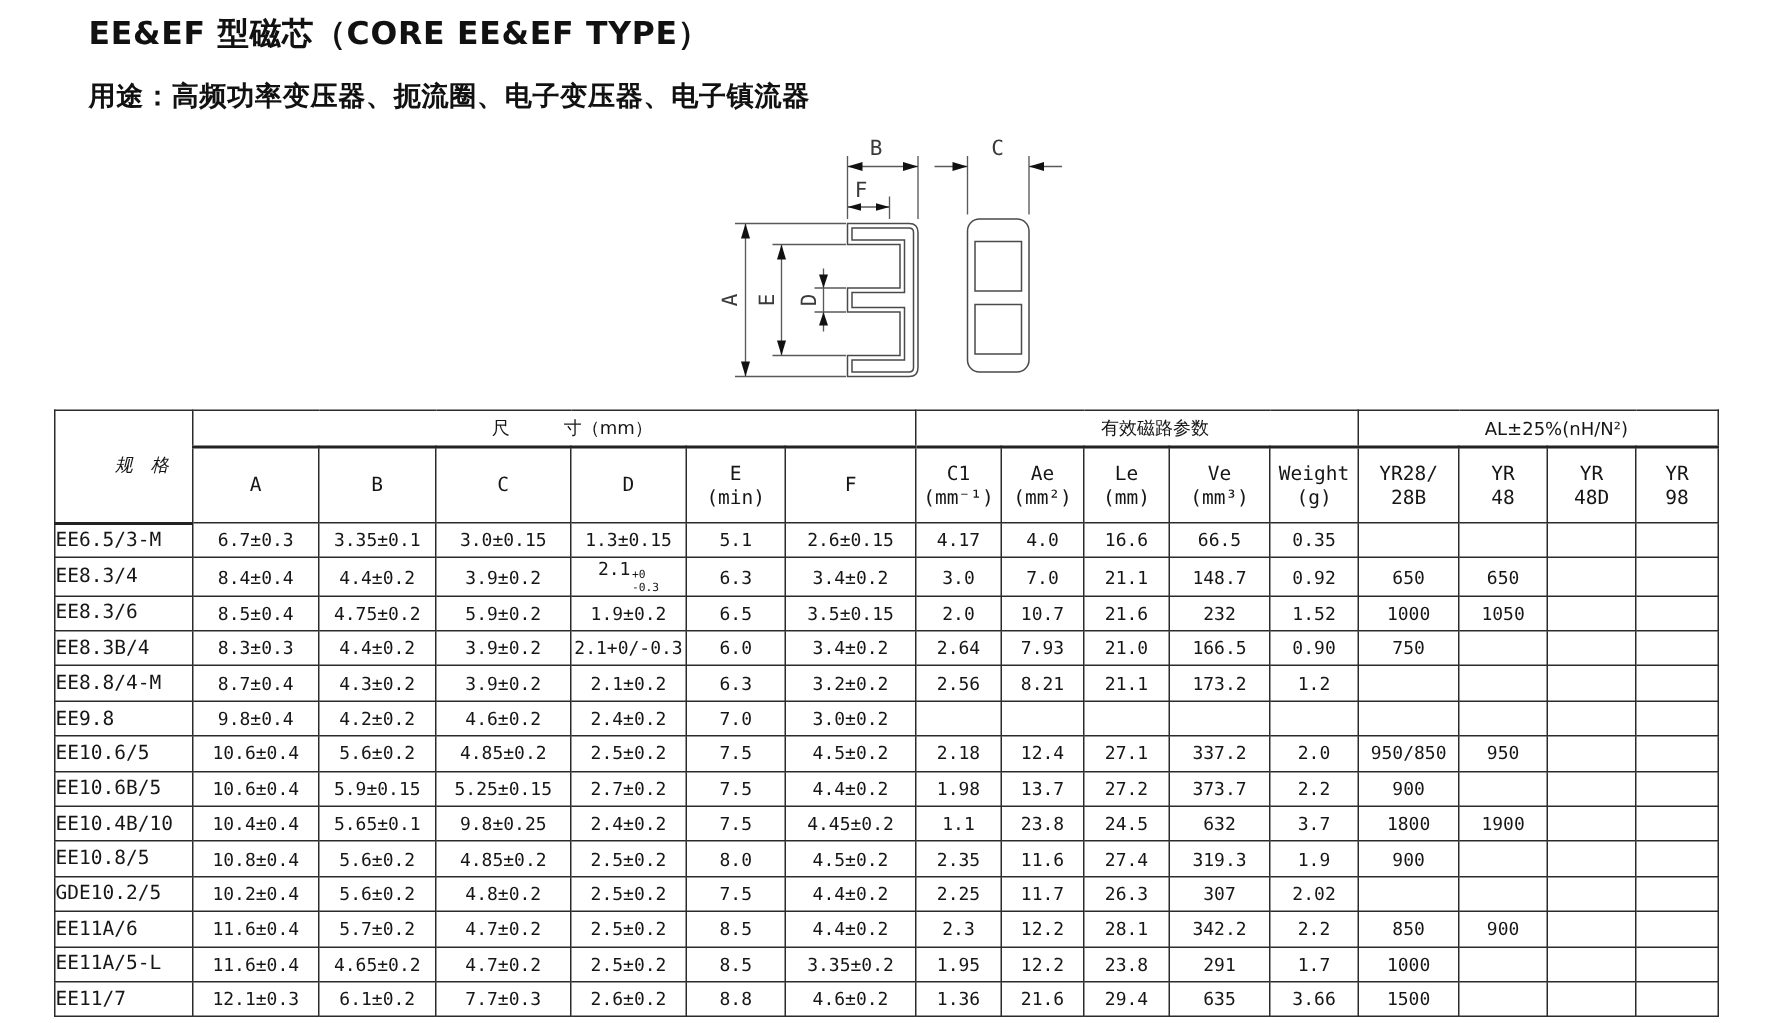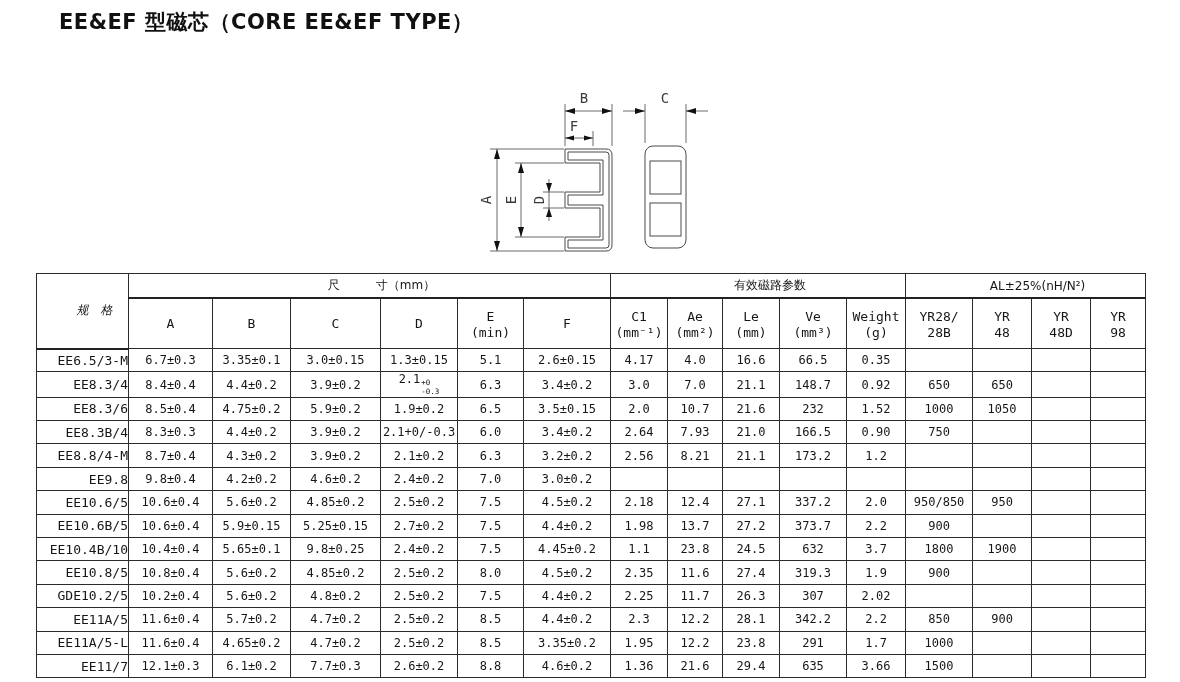--- a/index.html
+++ b/index.html
@@ -15,31 +15,32 @@
              font-family:"DejaVu Sans Mono","Liberation Mono",monospace;color:#161616;}
   table.spec th, table.spec td{border:1px solid #2b2b2b;padding:0;font-weight:normal;overflow:hidden;}
   table.spec{border:1.5px solid #222;}
   tr.group-row th{height:23px;font-size:12px;border-bottom:2.5px solid #222;
                   font-family:"DejaVu Sans","Liberation Sans",sans-serif;padding-left:24px;}
   th.corner{font-size:16px;font-family:"DejaVu Sans","Liberation Sans",sans-serif;font-style:italic;}
   tr.sub-row th{height:49px;font-size:13px;text-align:center;vertical-align:middle;}
   tr.sub-row .l1{font-size:13px;line-height:17px;}
   tr.sub-row .l2{font-size:13px;line-height:15px;}
   tbody tr{height:23.4px;}
-  td.spec-cell{font-size:13px;text-align:right;padding-left:4px;white-space:nowrap;}
+  td.spec-cell{font-size:13px;text-align:left;padding-left:4px;white-space:nowrap;}
   td.val-cell{font-size:12px;text-align:center;white-space:nowrap;}
   .tolwrap{display:inline-flex;flex-direction:column;font-size:7.5px;line-height:1.15;text-align:left;
            vertical-align:-2px;margin-left:1px;}
 </style>
 </head>
 <body>
 
 <div class="page">
 
   <div class="doc-title">EE&amp;EF 型磁芯（CORE EE&amp;EF TYPE）</div>
+  <div class="doc-usage">用途：高频功率变压器、扼流圈、电子变压器、电子镇流器</div>
 
   <svg class="diagram" width="270" height="186" viewBox="0 0 270 186">
 
     <g fill="none" stroke="#4a4a4a" stroke-width="1">
       <path d="M105,63 H146 Q152,63 152,69 V159 Q152,165 146,165 H105 V151 H140 V122 H105 V106 H140 V77 H105 Z"></path>
       <path d="M108,66 H146 Q149,66 149,69 V159 Q149,162 146,162 H108 V154 H143 V119 H108 V109 H143 V74 H108 Z"></path>
     </g>
 
     <g fill="none" stroke="#4a4a4a" stroke-width="1">
       <rect x="185" y="60" width="41" height="102" rx="8"></rect>
@@ -368,21 +369,21 @@
           <td class="val-cell">11.7</td>
           <td class="val-cell">26.3</td>
           <td class="val-cell">307</td>
           <td class="val-cell">2.02</td>
           <td class="val-cell"></td>
           <td class="val-cell"></td>
           <td class="val-cell"></td>
           <td class="val-cell"></td>
         </tr>
         <tr>
-          <td class="spec-cell">EE11A/5</td>
+          <td class="spec-cell">EE11A/6</td>
           <td class="val-cell">11.6±0.4</td>
           <td class="val-cell">5.7±0.2</td>
           <td class="val-cell">4.7±0.2</td>
           <td class="val-cell">2.5±0.2</td>
           <td class="val-cell">8.5</td>
           <td class="val-cell">4.4±0.2</td>
           <td class="val-cell">2.3</td>
           <td class="val-cell">12.2</td>
           <td class="val-cell">28.1</td>
           <td class="val-cell">342.2</td>

